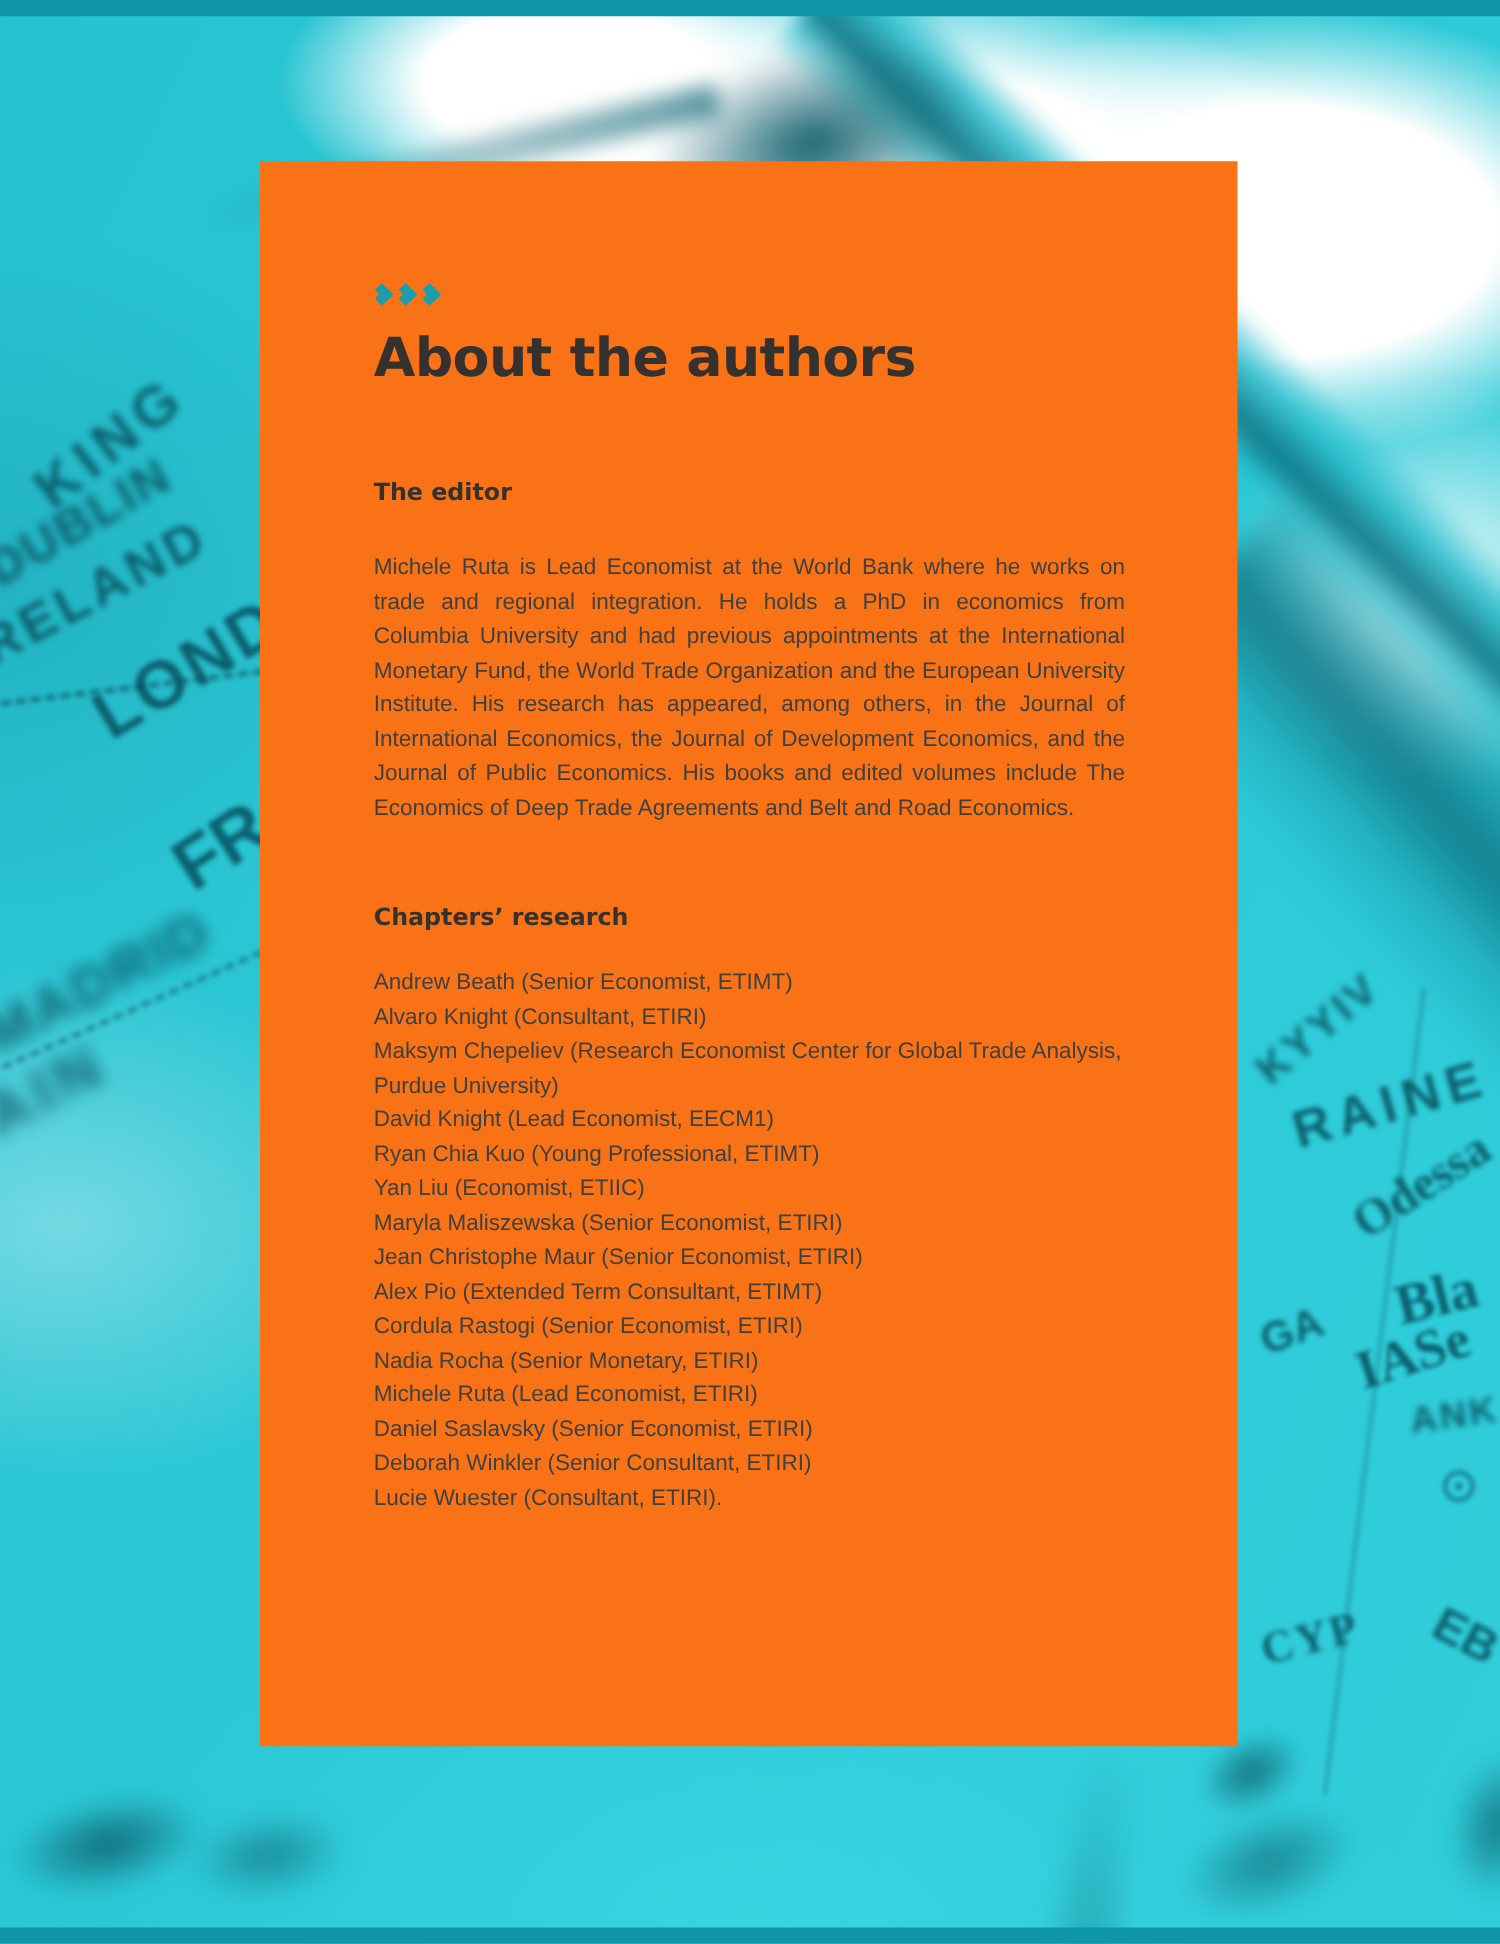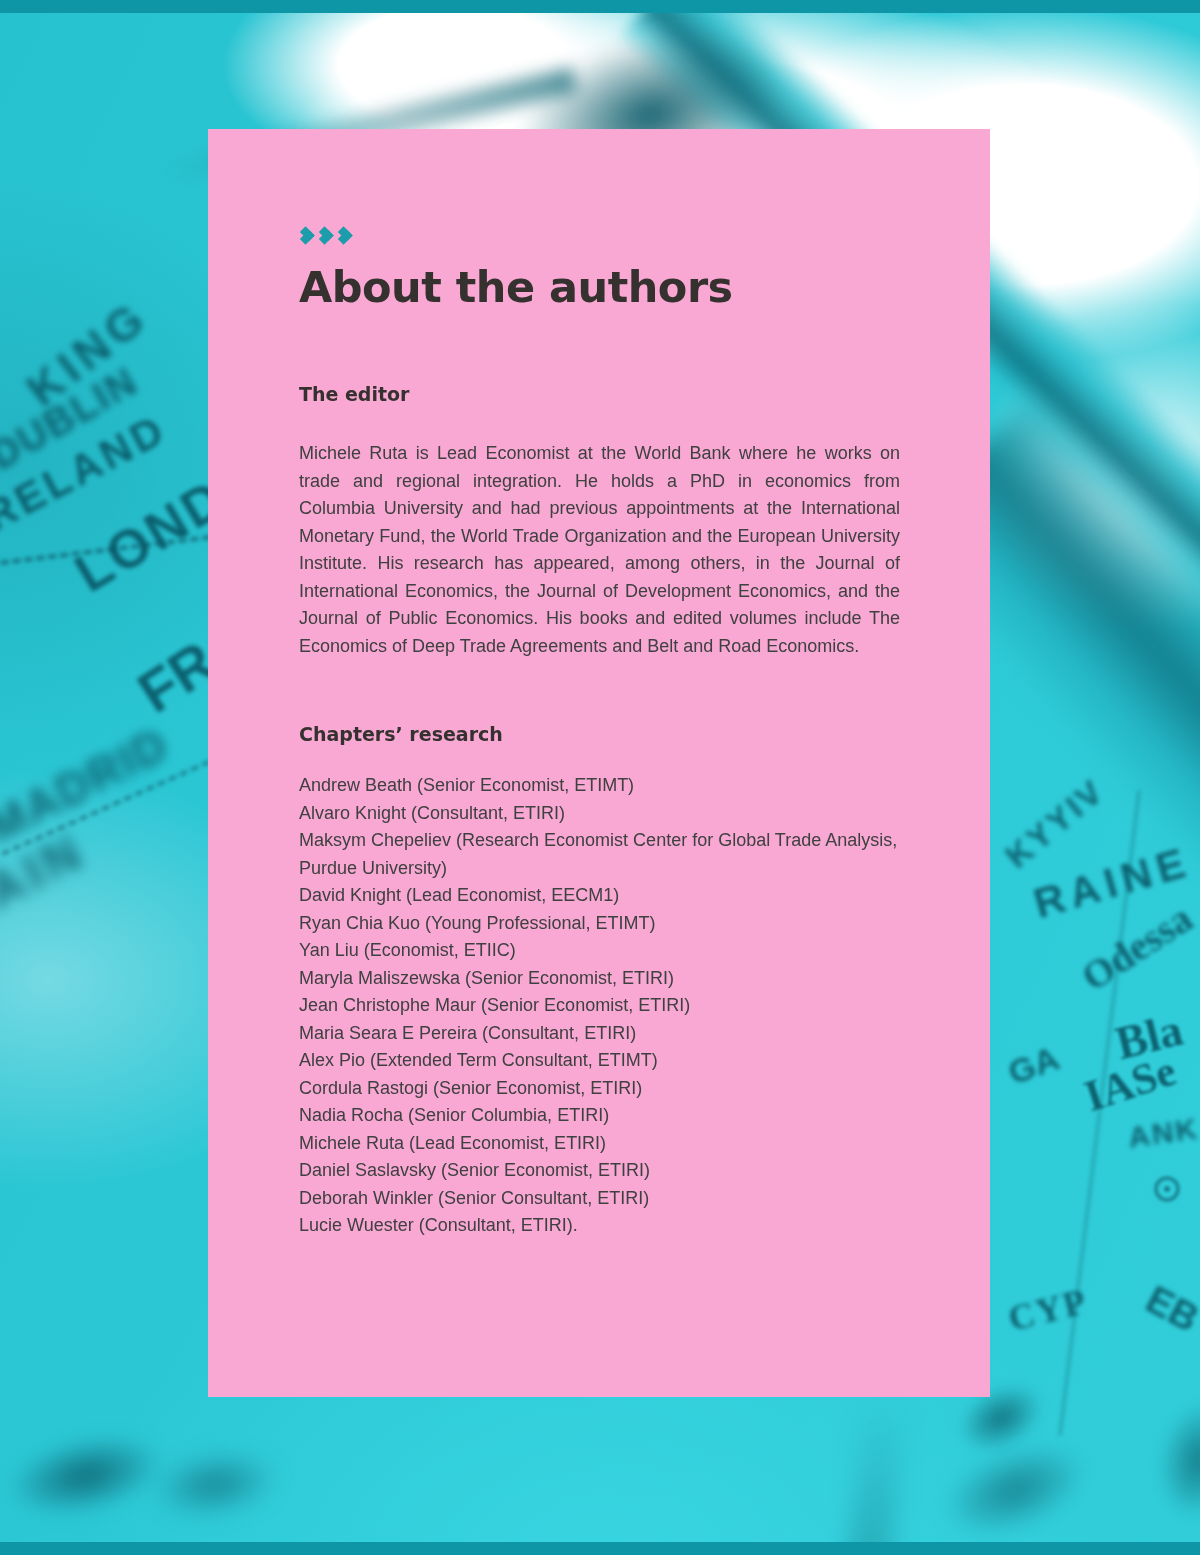--- a/index.html
+++ b/index.html
@@ -84,21 +84,21 @@
     white-space:nowrap; font-family:"Liberation Sans", sans-serif; line-height:1; }
   .map-label.serif { font-family:"Liberation Serif", serif; }
 
   
   .band { position:absolute; left:0; width:1200px; height:13px; background:#0e96a6; z-index:3; }
   .band-top { top:0; }
   .band-bottom { bottom:0; }
 
   
   .card { position:absolute; left:208px; top:129px; width:782px; height:1268px;
-    background:#f9a8d4; z-index:2; padding:92px 90px 0 91px; }
+    background:#f97316; z-index:2; padding:92px 90px 0 91px; }
 
   .kicker { height:28px; display:flex; align-items:center; }
   .chev { display:inline-block; width:13px; height:13px;
     border-top:8px solid #1d9dac; border-right:8px solid #1d9dac;
     transform: rotate(45deg); margin-right:6px; }
 
   .title { margin-top:14px; font-family:"DejaVu Sans", sans-serif; font-weight:800;
     font-size:43px; line-height:1.15; color:#35312f; letter-spacing:-0.5px; }
 
   .section-heading { font-family:"DejaVu Sans", sans-serif; font-weight:800;
@@ -171,24 +171,23 @@
     <h2 class="section-heading authors-heading">Chapters’ research</h2>
     <ul class="authors-list">
         <li>Andrew Beath (Senior Economist, ETIMT)</li>
         <li>Alvaro Knight (Consultant, ETIRI)</li>
         <li>Maksym Chepeliev (Research Economist Center for Global Trade Analysis, Purdue University)</li>
         <li>David Knight (Lead Economist, EECM1)</li>
         <li>Ryan Chia Kuo (Young Professional, ETIMT)</li>
         <li>Yan Liu (Economist, ETIIC)</li>
         <li>Maryla Maliszewska (Senior Economist, ETIRI)</li>
         <li>Jean Christophe Maur (Senior Economist, ETIRI)</li>
-        <li>Maria Seara E Pereira (Consultant, ETIRI)</li>
         <li>Alex Pio (Extended Term Consultant, ETIMT)</li>
         <li>Cordula Rastogi (Senior Economist, ETIRI)</li>
-        <li>Nadia Rocha (Senior Columbia, ETIRI)</li>
+        <li>Nadia Rocha (Senior Monetary, ETIRI)</li>
         <li>Michele Ruta (Lead Economist, ETIRI)</li>
         <li>Daniel Saslavsky (Senior Economist, ETIRI)</li>
         <li>Deborah Winkler (Senior Consultant, ETIRI)</li>
         <li>Lucie Wuester (Consultant, ETIRI).</li>
       </ul>
   </main>
 
 </div>
 
 </body></html>

